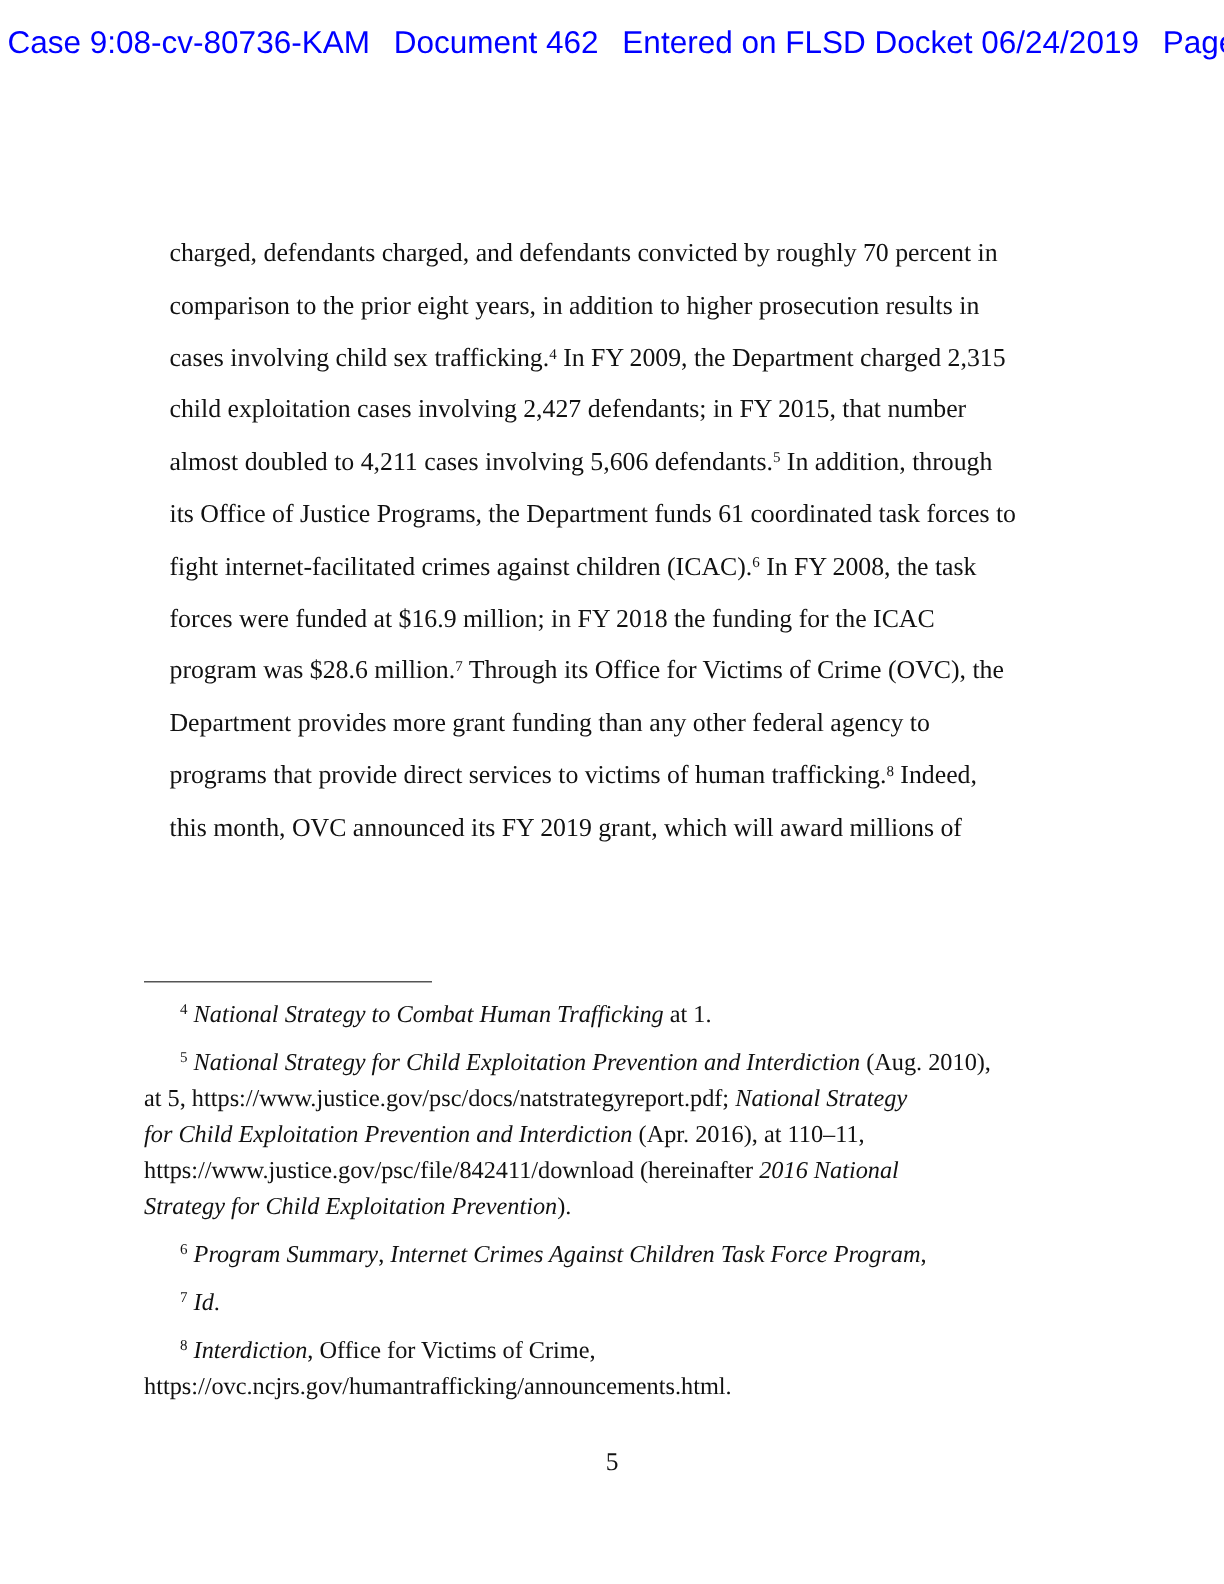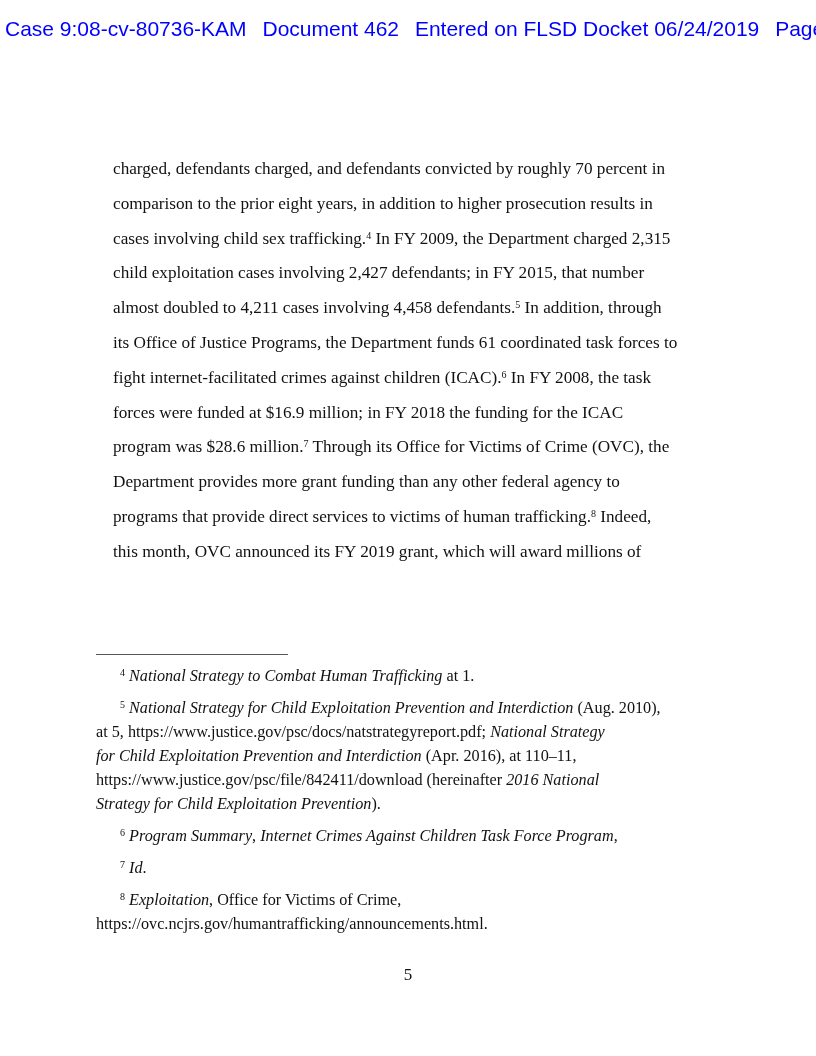--- a/index.html
+++ b/index.html
@@ -35,21 +35,21 @@
 </head>
 <body>
 
 <div class="header"><span>Case 9:08-cv-80736-KAM</span> <span>Document 462</span> <span>Entered on FLSD Docket 06/24/2019</span> <span>Page 5 of 32</span></div>
 
 <div class="body-text">
   <span class="line">charged, defendants charged, and defendants convicted by roughly 70 percent in</span>
   <span class="line">comparison to the prior eight years, in addition to higher prosecution results in</span>
   <span class="line"><span>cases involving child sex trafficking.</span><sup>4</sup><span> In FY 2009, the Department charged 2,315</span></span>
   <span class="line">child exploitation cases involving 2,427 defendants; in FY 2015, that number</span>
-  <span class="line"><span>almost doubled to 4,211 cases involving 4,458 defendants.</span><sup>5</sup><span> In addition, through</span></span>
+  <span class="line"><span>almost doubled to 4,211 cases involving 5,606 defendants.</span><sup>5</sup><span> In addition, through</span></span>
   <span class="line">its Office of Justice Programs, the Department funds 61 coordinated task forces to</span>
   <span class="line"><span>fight internet-facilitated crimes against children (ICAC).</span><sup>6</sup><span> In FY 2008, the task</span></span>
   <span class="line">forces were funded at $16.9 million; in FY 2018 the funding for the ICAC</span>
   <span class="line"><span>program was $28.6 million.</span><sup>7</sup><span> Through its Office for Victims of Crime (OVC), the</span></span>
   <span class="line">Department provides more grant funding than any other federal agency to</span>
   <span class="line"><span>programs that provide direct services to victims of human trafficking.</span><sup>8</sup><span> Indeed,</span></span>
   <span class="line">this month, OVC announced its FY 2019 grant, which will award millions of</span>
 </div>
 
 <div class="rule"></div>
@@ -65,18 +65,18 @@
     <span class="l"><span>https://www.justice.gov/psc/file/842411/download (hereinafter </span><i>2016 National</i></span>
     <span class="l"><i>Strategy for Child Exploitation Prevention</i><span>).</span></span>
   </div>
   <div class="fn">
     <span class="l first"><sup>6</sup> <i>Program Summary</i><span>, </span><i>Internet Crimes Against Children Task Force Program</i><span>,</span></span>
   </div>
   <div class="fn">
     <span class="l first"><sup>7</sup> <i>Id</i><span>.</span></span>
   </div>
   <div class="fn">
-    <span class="l first"><sup>8</sup> <i>Exploitation</i><span>, Office for Victims of Crime,</span></span>
+    <span class="l first"><sup>8</sup> <i>Interdiction</i><span>, Office for Victims of Crime,</span></span>
     <span class="l">https://ovc.ncjrs.gov/humantrafficking/announcements.html.</span>
   </div>
 </div>
 
 <div class="page-number">5</div>
 
 </body></html>

